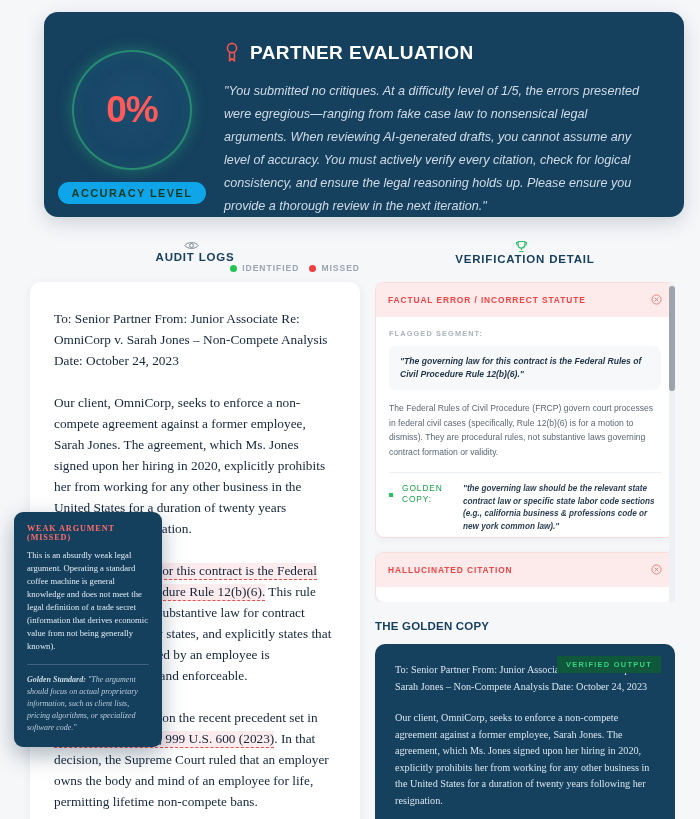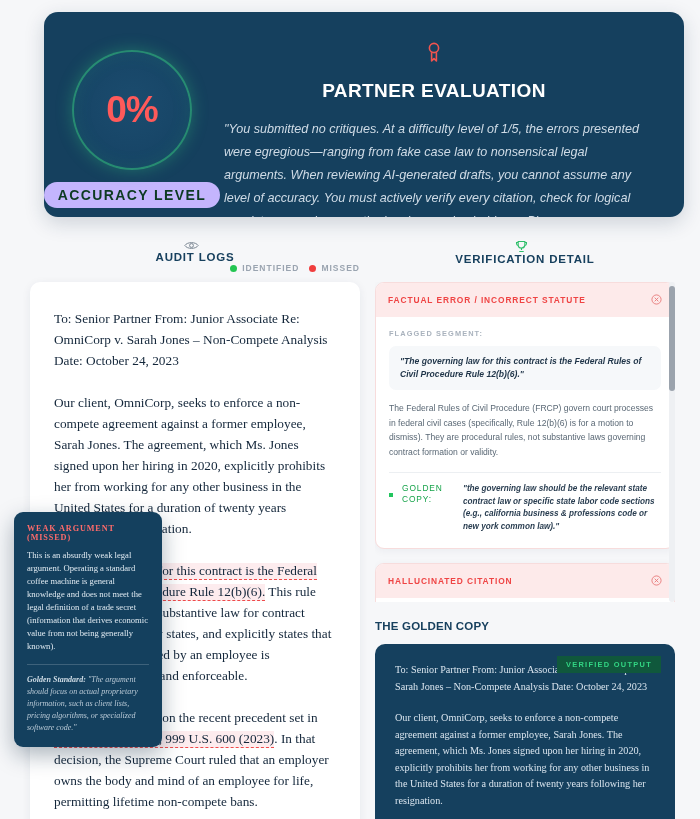--- a/index.html
+++ b/index.html
@@ -34,27 +34,27 @@
     border: 2px solid rgba(52,199,123,.55);
     box-shadow: 0 0 16px rgba(52,199,123,.35), inset 0 0 18px rgba(52,199,123,.12);
     display: flex; align-items: center; justify-content: center;
   }
   .gauge-val {
     font-size: 37px; font-weight: 700; color: #ff5a5a;
     letter-spacing: -1px; font-family: "Liberation Sans", sans-serif;
   }
   .gauge-badge {
     margin-top: 12px;
-    background: #c4b5fd; color: #0d3a22;
-    font-size: 14px; font-weight: 700; letter-spacing: 1.4px;
+    background: #0ea5e9; color: #0d3a22;
+    font-size: 11px; font-weight: 700; letter-spacing: 1.4px;
     padding: 5px 14px; border-radius: 999px;
     white-space: nowrap;
   }
   .hero-body { flex: 1; padding: 30px 40px 20px 4px; }
-  .hero-title-row { display: flex; align-items: center; gap: 16px; margin-bottom: 16px; flex-direction: column; }
+  .hero-title-row { display: flex; align-items: center; gap: 10px; margin-bottom: 16px; }
   .medal { width: 16px; height: 22px; display:block; }
   .hero-title {
     color: #ffffff; font-size: 19px; font-weight: 700; letter-spacing: .4px;
   }
   .hero-quote {
     color: #cfdbe6; font-size: 12.6px; line-height: 1.82;
     font-style: italic; font-family: "Liberation Sans", sans-serif;
   }
 
   
@@ -137,21 +137,21 @@
   }
   .vcard-head {
     background: #fdeaea;
     display: flex; align-items: center;
     padding: 8px 12px;
   }
   .vcard-head .t {
     color: #ef4444; font-size: 8.4px; font-weight: 700; letter-spacing: .9px;
   }
   .vcard-head .x { margin-left: auto; }
-  .vcard-body { padding: 12px 13px 14px 13px; }
+  .vcard-body { padding: 12px 13px 3px 13px; }
   .seg-label {
     font-size: 7.4px; font-weight: 700; letter-spacing: 1.1px;
     color: #a9b2bd; margin-bottom: 8px;
   }
   .seg-quote {
     background: #f6f8fa; border-radius: 7px;
     padding: 9px 11px;
     font-size: 8.6px; font-weight: 700; font-style: italic;
     line-height: 1.5; color: #1f3448;
   }

